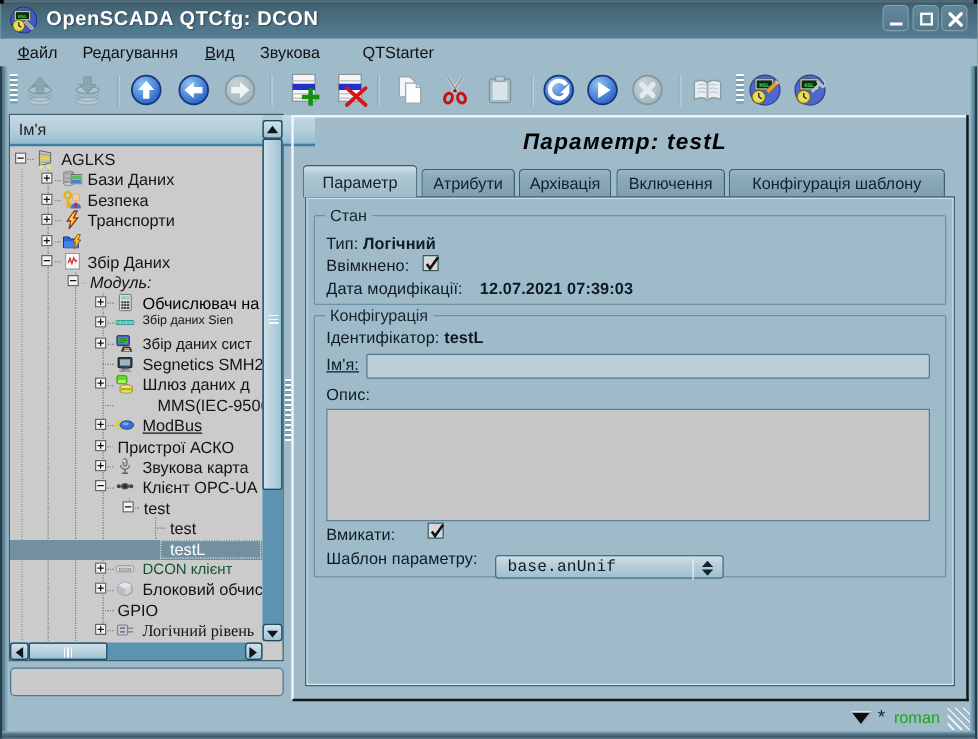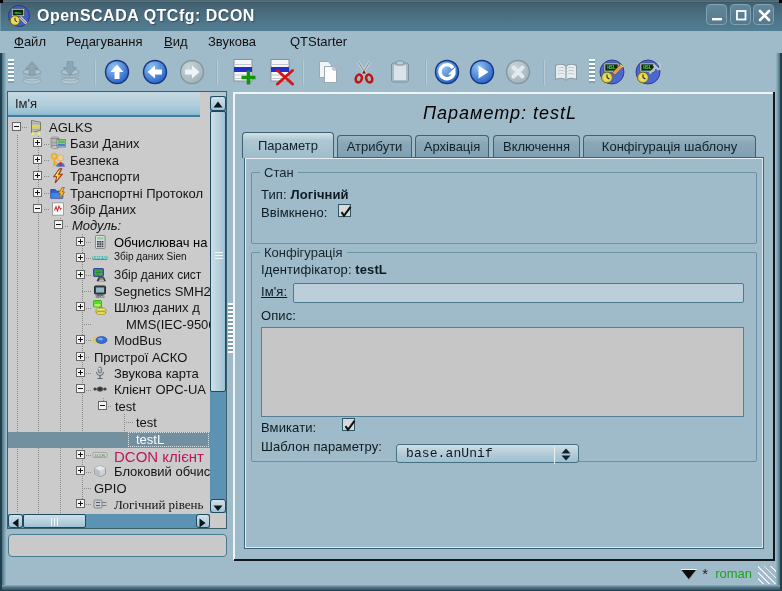--- a/index.html
+++ b/index.html
@@ -36,21 +36,21 @@
 #menubar span { position:absolute; top:3px; }
 
 
 #toolbar { position:absolute; inset:0; pointer-events:none; }
 .handle { position:absolute; top:8px; width:6px; height:24px;
   background:repeating-linear-gradient(180deg,#fff 0 2px,#7fa2b2 2px 4px); }
 
 
 #treewrap { position:absolute; left:7px; top:91px; width:220px; height:438px;
   border:1px solid #3a606f; background:#cbcbcb; }
-#treehdr { position:absolute; left:8px; top:92px; width:192px; height:25px;
+#treehdr { position:absolute; left:8px; top:92px; width:244px; height:25px;
   background:linear-gradient(180deg,#c4d8e2 0%,#b2cedb 55%,#9cc2d5 88%,#8fb9ce 100%);
   border-bottom:2px solid #3f7ea0; font-size:13px; color:#222; z-index:2; }
 #treehdr span { position:absolute; left:7px; top:4px; }
 #treebody { position:absolute; left:8px; top:117px; width:202px; height:396px;
   background:#cbcbcb; overflow:hidden; z-index:1; }
 #treeinner { position:absolute; left:-8px; top:-117px; width:782px; height:591px; }
 .sel { background:#72909f; }
 .exp { position:absolute; top:4px; width:9px; height:9px; background:#f4f4f4;
   border:1px solid #666; }
 .exp:before, .exp:after { content:""; position:absolute; background:#111; }
@@ -83,21 +83,21 @@
 
 
 #editbox { position:absolute; left:8px; top:534px; width:219px; height:23px;
   background:#c9c9c9; border:1px solid #4a7a90; border-radius:4px; }
 
 
 #rpanel { position:absolute; left:235px; top:92px; width:538px; height:468px;
   background:#9fbbc9; }
 .rline { position:absolute; }
 #rtitle { position:absolute; left:8px; right:16px; top:11px; text-align:center;
-  font-size:18px; font-weight:normal; font-style:italic; color:#000; letter-spacing:1px; }
+  font-size:18px; font-weight:bold; font-style:italic; color:#000; letter-spacing:1px; }
 
 
 .tab { position:absolute; font-size:13px; color:#10222a; text-align:center;
   border:1px solid #3d6170; border-bottom:none; border-radius:4px 4px 0 0; }
 .tab.active { background:linear-gradient(180deg,#d0e0e8 0%,#aec7d3 30%,#9fbbc9 100%); z-index:3; }
 .tab.inactive { background:linear-gradient(180deg,#9cb8c6 0%,#8aa8b8 30%,#7f9fb1 100%); z-index:1; }
 #pane { position:absolute; left:9px; top:65px; width:520px; height:392px;
   border:1px solid #39657c; background:#9fbbc9; z-index:2;
   box-shadow:inset 1px 1px 0 #e4edf2, inset -1px -1px 0 #dce8ee; }
 
@@ -388,21 +388,20 @@
       </div>
 <div class="abs" style="left:70px; top:169px; font-size:13px; color:#141414; ">Транспорти</div>
 <div class="exp plus" style="left:33px; top:188px;"></div>
 <div class="abs" style="left:50px; top:185px; width:16px; height:16px;">
         <svg class="ticon" width="16" height="16" viewBox="0 0 16 16">
           <path d="M0.8 4.6 L5.2 4.6 L6.7 6.2 L12.8 6.2 L12.8 13.2 L0.8 13.2 Z" fill="#2a66d8" stroke="#16357e" stroke-width="0.8"></path>
           <path d="M1.2 8 L12.8 8 L12.8 13.2 L1.2 13.2 Z" fill="#4482ec"></path>
           <path d="M12 2.6 L8.4 8.6 L10.4 8.6 L9.4 14.2 L14.6 7 L12.2 7 L14.4 2.6 Z" fill="#ffc020" stroke="#a05a10" stroke-width="0.8"></path>
         </svg>
       </div>
-<div class="abs" style="left:70px; top:186px; font-size:13px; color:#141414; ">Транспортні Протокол</div>
 <div class="exp" style="left:33px; top:204px;"></div>
 <div class="abs" style="left:50px; top:201px; width:16px; height:16px;">
         <svg class="ticon" width="16" height="16" viewBox="0 0 16 16">
           <rect x="2.5" y="1.8" width="11" height="12.4" fill="#fafafa" stroke="#999" stroke-width="0.9"></rect>
           <path d="M4.5 9.5 L6 5.8 L7.5 9.8 L9 5.2 L10.5 8.2 L11.5 7" fill="none" stroke="#d83030" stroke-width="1.1"></path>
         </svg>
       </div>
 <div class="abs" style="left:70px; top:202px; font-size:13px; color:#141414; ">Збір Даних</div>
 <div class="exp" style="left:54px; top:220px;"></div>
 <div class="abs" style="left:72px; top:218px; font-size:13px; color:#141414; font-style:italic;">Модуль:</div>
@@ -468,21 +467,21 @@
 <div class="abs" style="left:114px; top:300px; font-size:13px; color:#141414; ">Шлюз даних д</div>
 <div class="abs" style="left:94px; top:317px; font-size:13px; color:#141414;margin-left:32px; ">MMS(IEC-9506)</div>
 <div class="exp plus" style="left:76px; top:335px;"></div>
 <div class="abs" style="left:92px; top:332px; width:16px; height:16px;">
         <svg class="ticon" width="16" height="16" viewBox="0 0 16 16">
           <circle cx="4" cy="8" r="2.8" fill="none" stroke="#e8c83c" stroke-width="1.6"></circle>
           <ellipse cx="9.5" cy="8" rx="5.5" ry="3.4" fill="#3a6fd0" stroke="#1e459a" stroke-width="0.7"></ellipse>
           <ellipse cx="8.5" cy="7" rx="2.5" ry="1.2" fill="#7aa8ee"></ellipse>
         </svg>
       </div>
-<div class="abs" style="left:114px; top:333px; font-size:13px; color:#141414; ">ModBus</div>
+<div class="abs" style="left:114px; top:333px; font-size:13px; color:#141414;text-decoration:underline; ">ModBus</div>
 <div class="exp plus" style="left:76px; top:352px;"></div>
 <div class="abs" style="left:94px; top:350px; font-size:13px; color:#141414; ">Пристрої АСКО</div>
 <div class="exp plus" style="left:76px; top:368px;"></div>
 <div class="abs" style="left:92px; top:365px; width:16px; height:16px;">
         <svg class="ticon" width="16" height="16" viewBox="0 0 16 16">
           <rect x="6.4" y="2" width="3.2" height="6" rx="1.6" fill="#aab4bc" stroke="#5d666e" stroke-width="0.8"></rect>
           <path d="M4.5 7 a3.5 3.5 0 0 0 7 0" fill="none" stroke="#5d666e" stroke-width="1"></path>
           <path d="M8 10.5 L8 13 M5.5 13.5 L10.5 13.5" stroke="#5d666e" stroke-width="1.2"></path>
           <circle cx="7.2" cy="3.6" r="0.9" fill="#e8eef2"></circle>
         </svg>
@@ -506,21 +505,21 @@
 <div class="vguide" style="left:124px; top:432px; height:7px; z-index:3;"></div>
 <div class="hguide" style="left:124px; top:439px; width:9px; z-index:3;"></div>
 <div class="abs" style="left:136px; top:432px; font-size:13px; color:#fff; ">testL</div>
 <div class="exp plus" style="left:76px; top:450px;"></div>
 <div class="abs" style="left:92px; top:447px; width:16px; height:16px;">
         <svg class="ticon" width="16" height="16" viewBox="0 0 16 16">
           <rect x="1" y="5.5" width="14" height="5" rx="1" fill="#cfd6cd" stroke="#8e978d" stroke-width="0.7"></rect>
           <text x="8" y="9.6" font-size="3.4" fill="#55605a" text-anchor="middle" font-family="Liberation Sans">DCON</text>
         </svg>
       </div>
-<div class="abs" style="left:114px; top:448px; font-size:15px; color:#be185d; ">DCON клієнт</div>
+<div class="abs" style="left:114px; top:448px; font-size:12px; color:#14532d; ">DCON клієнт</div>
 <div class="exp plus" style="left:76px; top:466px;"></div>
 <div class="abs" style="left:92px; top:463px; width:16px; height:16px;">
         <svg class="ticon" width="16" height="16" viewBox="0 0 16 16">
           <path d="M8 2.5 L13.5 5.2 L13.5 11 L8 13.8 L2.5 11 L2.5 5.2 Z" fill="#cfd3d8" stroke="#8a9096" stroke-width="0.8"></path>
           <path d="M8 2.5 L13.5 5.2 L8 8 L2.5 5.2 Z" fill="#e4e8ec"></path>
           <path d="M8 8 L8 13.8 L2.5 11 L2.5 5.2 Z" fill="#b8bec6"></path>
         </svg>
       </div>
 <div class="abs" style="left:114px; top:464px; font-size:13px; color:#141414; ">Блоковий обчис</div>
 <div class="abs" style="left:94px; top:481px; font-size:13px; color:#141414; ">GPIO</div>
@@ -575,20 +574,21 @@
 <div class="tab inactive" style="left:348px; top:43px; width:173px; height:23px; line-height:22px;">Конфігурація шаблону</div>
 <div id="pane"></div>
 <div class="gbox" style="left:16px; top:80px; width:506px; height:72px;">
       <div class="glabel">Стан</div>
     </div>
 <div class="txt" style="left:26px; top:95px;">Тип:  <span class="b">Логічний</span></div>
 <div class="txt" style="left:26px; top:113px;">Ввімкнено:</div>
 <div class="cb" style="left:103px; top:112px;"><svg width="13" height="13" viewBox="0 0 13 13" style="overflow:visible">
         <path d="M2.5 6.2 L5 9.8 L11.5 0.8" fill="none" stroke="#111" stroke-width="2.1"></path>
       </svg></div>
+<div class="txt" style="left:26px; top:131px;">Дата модифікації:  <span class="b" style="margin-left:10px">12.07.2021 07:39:03</span></div>
 <div class="gbox" style="left:16px; top:160px; width:506px; height:210px;">
       <div class="glabel">Конфігурація</div>
     </div>
 <div class="txt" style="left:26px; top:170px;">Ідентифікатор:  <span class="b">testL</span></div>
 <div class="txt" style="left:26px; top:192px;text-decoration:underline;">Ім'я:</div>
 <div class="field" style="left:58px; top:191px; width:451px; height:20px;"></div>
 <div class="txt" style="left:26px; top:216px;">Опис:</div>
 <div class="abs" style="left:26px; top:235px; width:483px; height:90px; background:#c6c6c6; border:1px solid #56809a; z-index:5;"></div>
 <div class="txt" style="left:26px; top:328px;">Вмикати:</div>
 <div class="cb" style="left:107px; top:326px;"><svg width="13" height="13" viewBox="0 0 13 13" style="overflow:visible">

